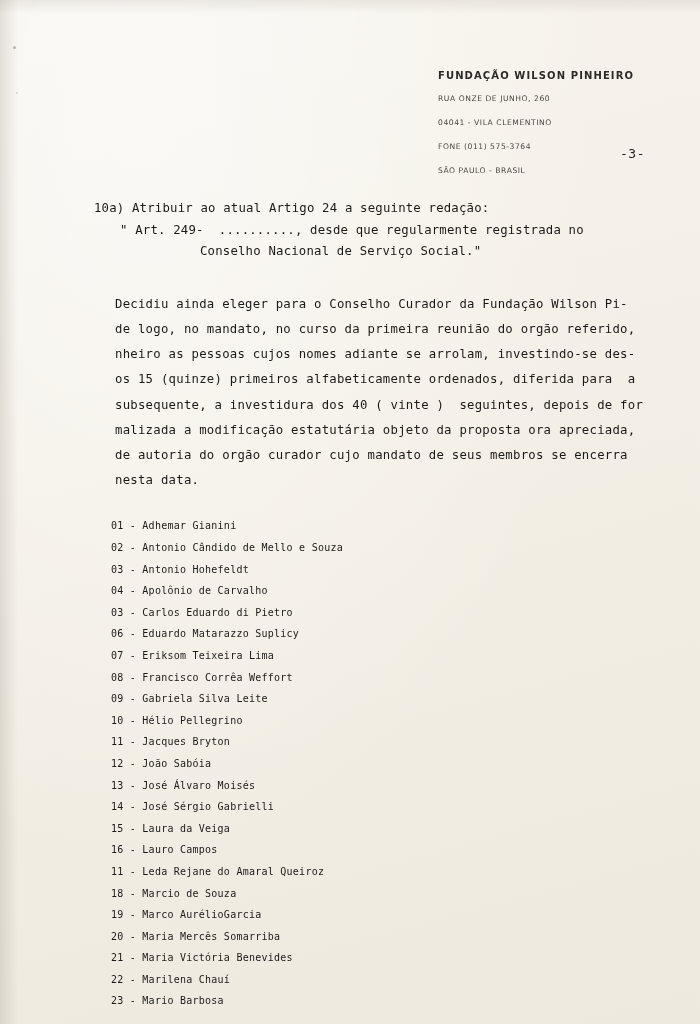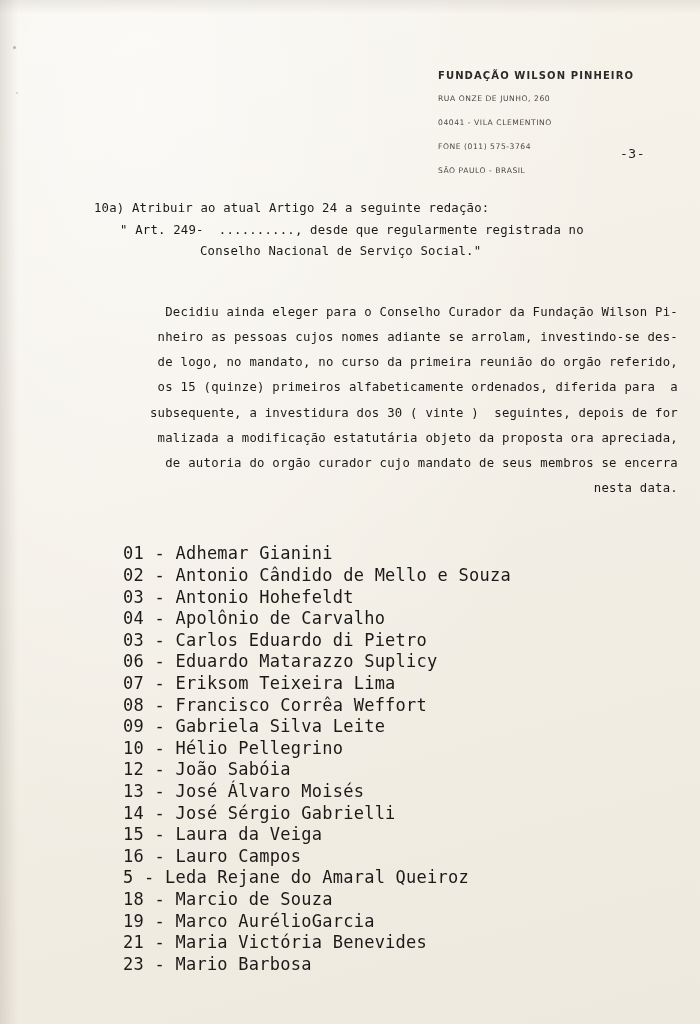--- a/index.html
+++ b/index.html
@@ -91,34 +91,34 @@
   }
   .line { white-space: pre; }
   .indent-1 { padding-left: 26px; }
   .indent-2 { padding-left: 106px; }
   .indent-3 { padding-left: 13px; }
 
   .block-gap { height: 21px; }
   .block-gap-sm { height: 10px; }
 
   .para {
-    margin: 16px;
+    margin: 8px;
     font-size: 12.3px;
     line-height: 25.2px;
     letter-spacing: 0.25px;
-    text-align: right;
+    text-align: left;
   }
   .para .pline { white-space: pre; display: block; }
 
   
   .name-list {
     list-style: none;
-    margin: 16px;
+    margin: 4px;
     padding: 0;
-    font-size: 17px;
+    font-size: 10px;
     line-height: 21.6px;
     letter-spacing: 0.25px;
   }
   .name-list li {
     white-space: pre;
     padding-left: 13px;
   }
 </style>
 </head>
 <body>
@@ -144,48 +144,51 @@
   <div class="body-text">
 
     <div class="line">10a) Atribuir ao atual Artigo 24 a seguinte redação:</div>
     <div class="line indent-1">" Art. 249-  .........., desde que regularmente registrada no</div>
     <div class="line indent-2">Conselho Nacional de Serviço Social."</div>
 
     <div class="block-gap"></div>
 
     <p class="para indent-3">
       <span class="pline">Decidiu ainda eleger para o Conselho Curador da Fundação Wilson Pi-</span>
+      <span class="pline">de logo, no mandato, no curso da primeira reunião do orgão referido,</span>
       <span class="pline">nheiro as pessoas cujos nomes adiante se arrolam, investindo-se des-</span>
-      <span class="pline">de logo, no mandato, no curso da primeira reunião do orgão referido,</span>
       <span class="pline">os 15 (quinze) primeiros alfabeticamente ordenados, diferida para  a</span>
-      <span class="pline">subsequente, a investidura dos 30 ( vinte )  seguintes, depois de for</span>
+      <span class="pline">subsequente, a investidura dos 40 ( vinte )  seguintes, depois de for</span>
       <span class="pline">malizada a modificação estatutária objeto da proposta ora apreciada,</span>
       <span class="pline">de autoria do orgão curador cujo mandato de seus membros se encerra</span>
       <span class="pline">nesta data.</span>
     </p>
 
     <div class="block-gap-sm"></div>
 
     <ul class="name-list">
       <li>01 - Adhemar Gianini</li>
       <li>02 - Antonio Cândido de Mello e Souza</li>
       <li>03 - Antonio Hohefeldt</li>
       <li>04 - Apolônio de Carvalho</li>
       <li>03 - Carlos Eduardo di Pietro</li>
       <li>06 - Eduardo Matarazzo Suplicy</li>
       <li>07 - Eriksom Teixeira Lima</li>
       <li>08 - Francisco Corrêa Weffort</li>
       <li>09 - Gabriela Silva Leite</li>
       <li>10 - Hélio Pellegrino</li>
+      <li>11 - Jacques Bryton</li>
       <li>12 - João Sabóia</li>
       <li>13 - José Álvaro Moisés</li>
       <li>14 - José Sérgio Gabrielli</li>
       <li>15 - Laura da Veiga</li>
       <li>16 - Lauro Campos</li>
-      <li>5 - Leda Rejane do Amaral Queiroz</li>
+      <li>11 - Leda Rejane do Amaral Queiroz</li>
       <li>18 - Marcio de Souza</li>
       <li>19 - Marco AurélioGarcia</li>
+      <li>20 - Maria Mercês Somarriba</li>
       <li>21 - Maria Victória Benevides</li>
+      <li>22 - Marilena Chauí</li>
       <li>23 - Mario Barbosa</li>
     </ul>
 
   </div>
 </div>
 
 </body></html>

